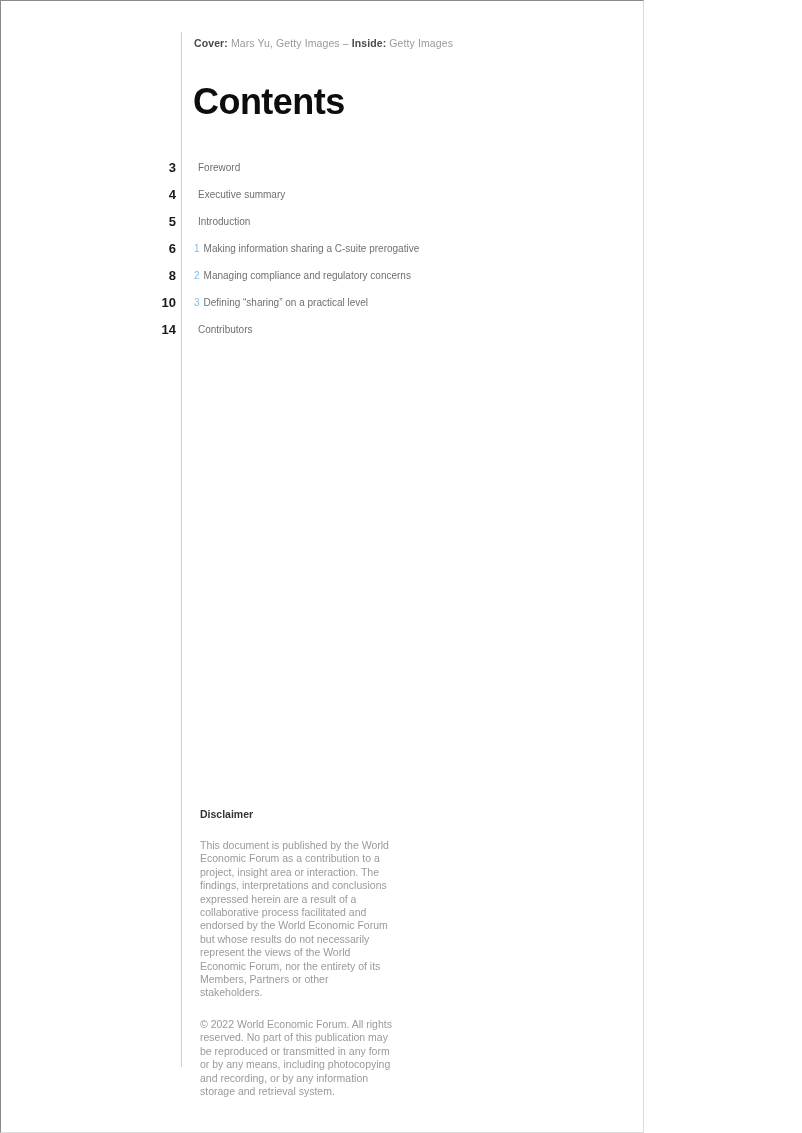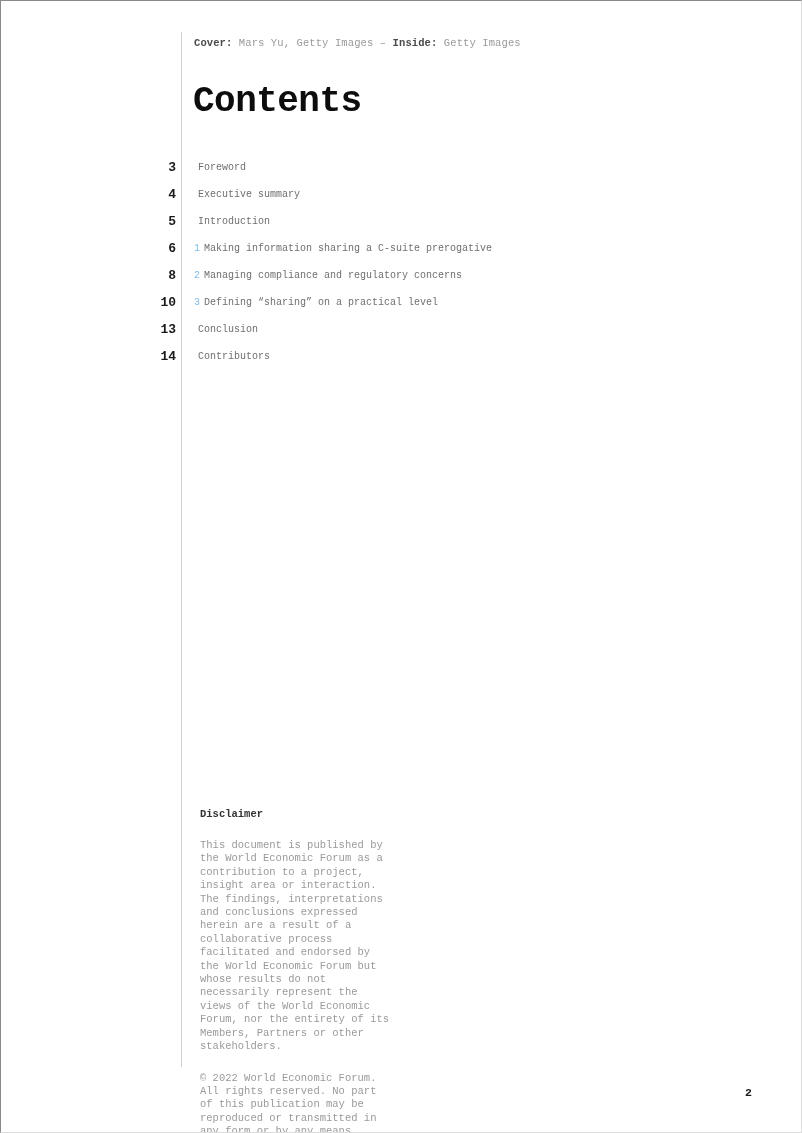--- a/index.html
+++ b/index.html
@@ -8,29 +8,28 @@
     padding: 0;
     background: #ffffff;
   }
   body {
     font-family: "Liberation Sans", sans-serif;
     -webkit-font-smoothing: antialiased;
   }
 
   .page {
     position: relative;
-    width: 802px;
+    width: 644px;
     height: 1133px;
     background: #ffffff;
     overflow: hidden;
     border-top: 1px solid #8a8a8a;
     border-left: 1px solid #8a8a8a;
     border-right: 1px solid #dcdcdc;
     border-bottom: 1px solid #dcdcdc;
-    font-family: Liberation Mono, monospace;
   }
 
   
   .vrule {
     position: absolute;
     left: 180px;
     top: 31px;
     width: 1px;
     height: 1035px;
     background: #cfcfcf;
@@ -183,24 +182,20 @@
     <div class="toc-row">
       <div class="toc-page">8</div>
       <div class="toc-label"><span class="toc-num">2</span><span>Managing compliance and regulatory concerns</span></div>
     </div>
 
     <div class="toc-row">
       <div class="toc-page">10</div>
       <div class="toc-label"><span class="toc-num">3</span><span>Defining “sharing” on a practical level</span></div>
     </div>
 
-    <div class="toc-row">
-      <div class="toc-page">13</div>
-      <div class="toc-label"><span class="toc-num"></span><span>Conclusion</span></div>
-    </div>
 
     <div class="toc-row">
       <div class="toc-page">14</div>
       <div class="toc-label"><span class="toc-num"></span><span>Contributors</span></div>
     </div>
 
   </div>
 
   <div class="disclaimer">
     <div class="disclaimer-heading">Disclaimer</div>

